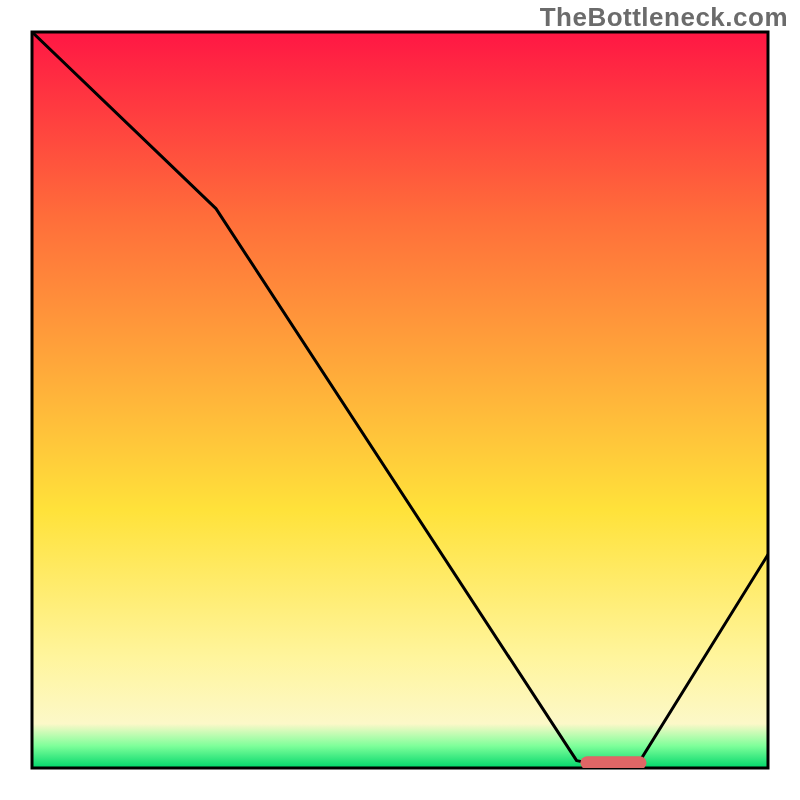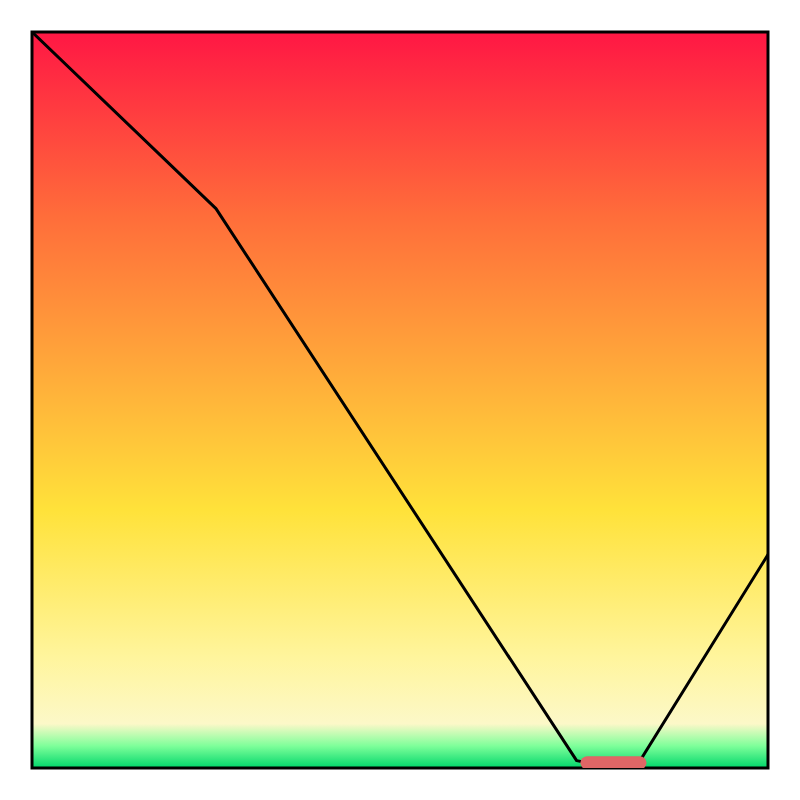--- a/index.html
+++ b/index.html
@@ -30,20 +30,21 @@
     top: 0;
     left: 0;
     width: 800px;
     height: 800px;
   }
 </style>
 </head>
 <body>
 
 <div class="container">
+  <div class="watermark">TheBottleneck.com</div>
 
   <svg class="chart" viewBox="0 0 800 800">
     <defs>
       <linearGradient id="bg-grad" x1="0" y1="0" x2="0" y2="1">
 
       <stop offset="0%" stop-color="#ff1744"></stop>
           <stop offset="25%" stop-color="#ff6d3a"></stop>
           <stop offset="44.99999999999999%" stop-color="#ffa73a"></stop>
           <stop offset="65%" stop-color="#ffe23a"></stop>
           <stop offset="85%" stop-color="#fff59d"></stop>

